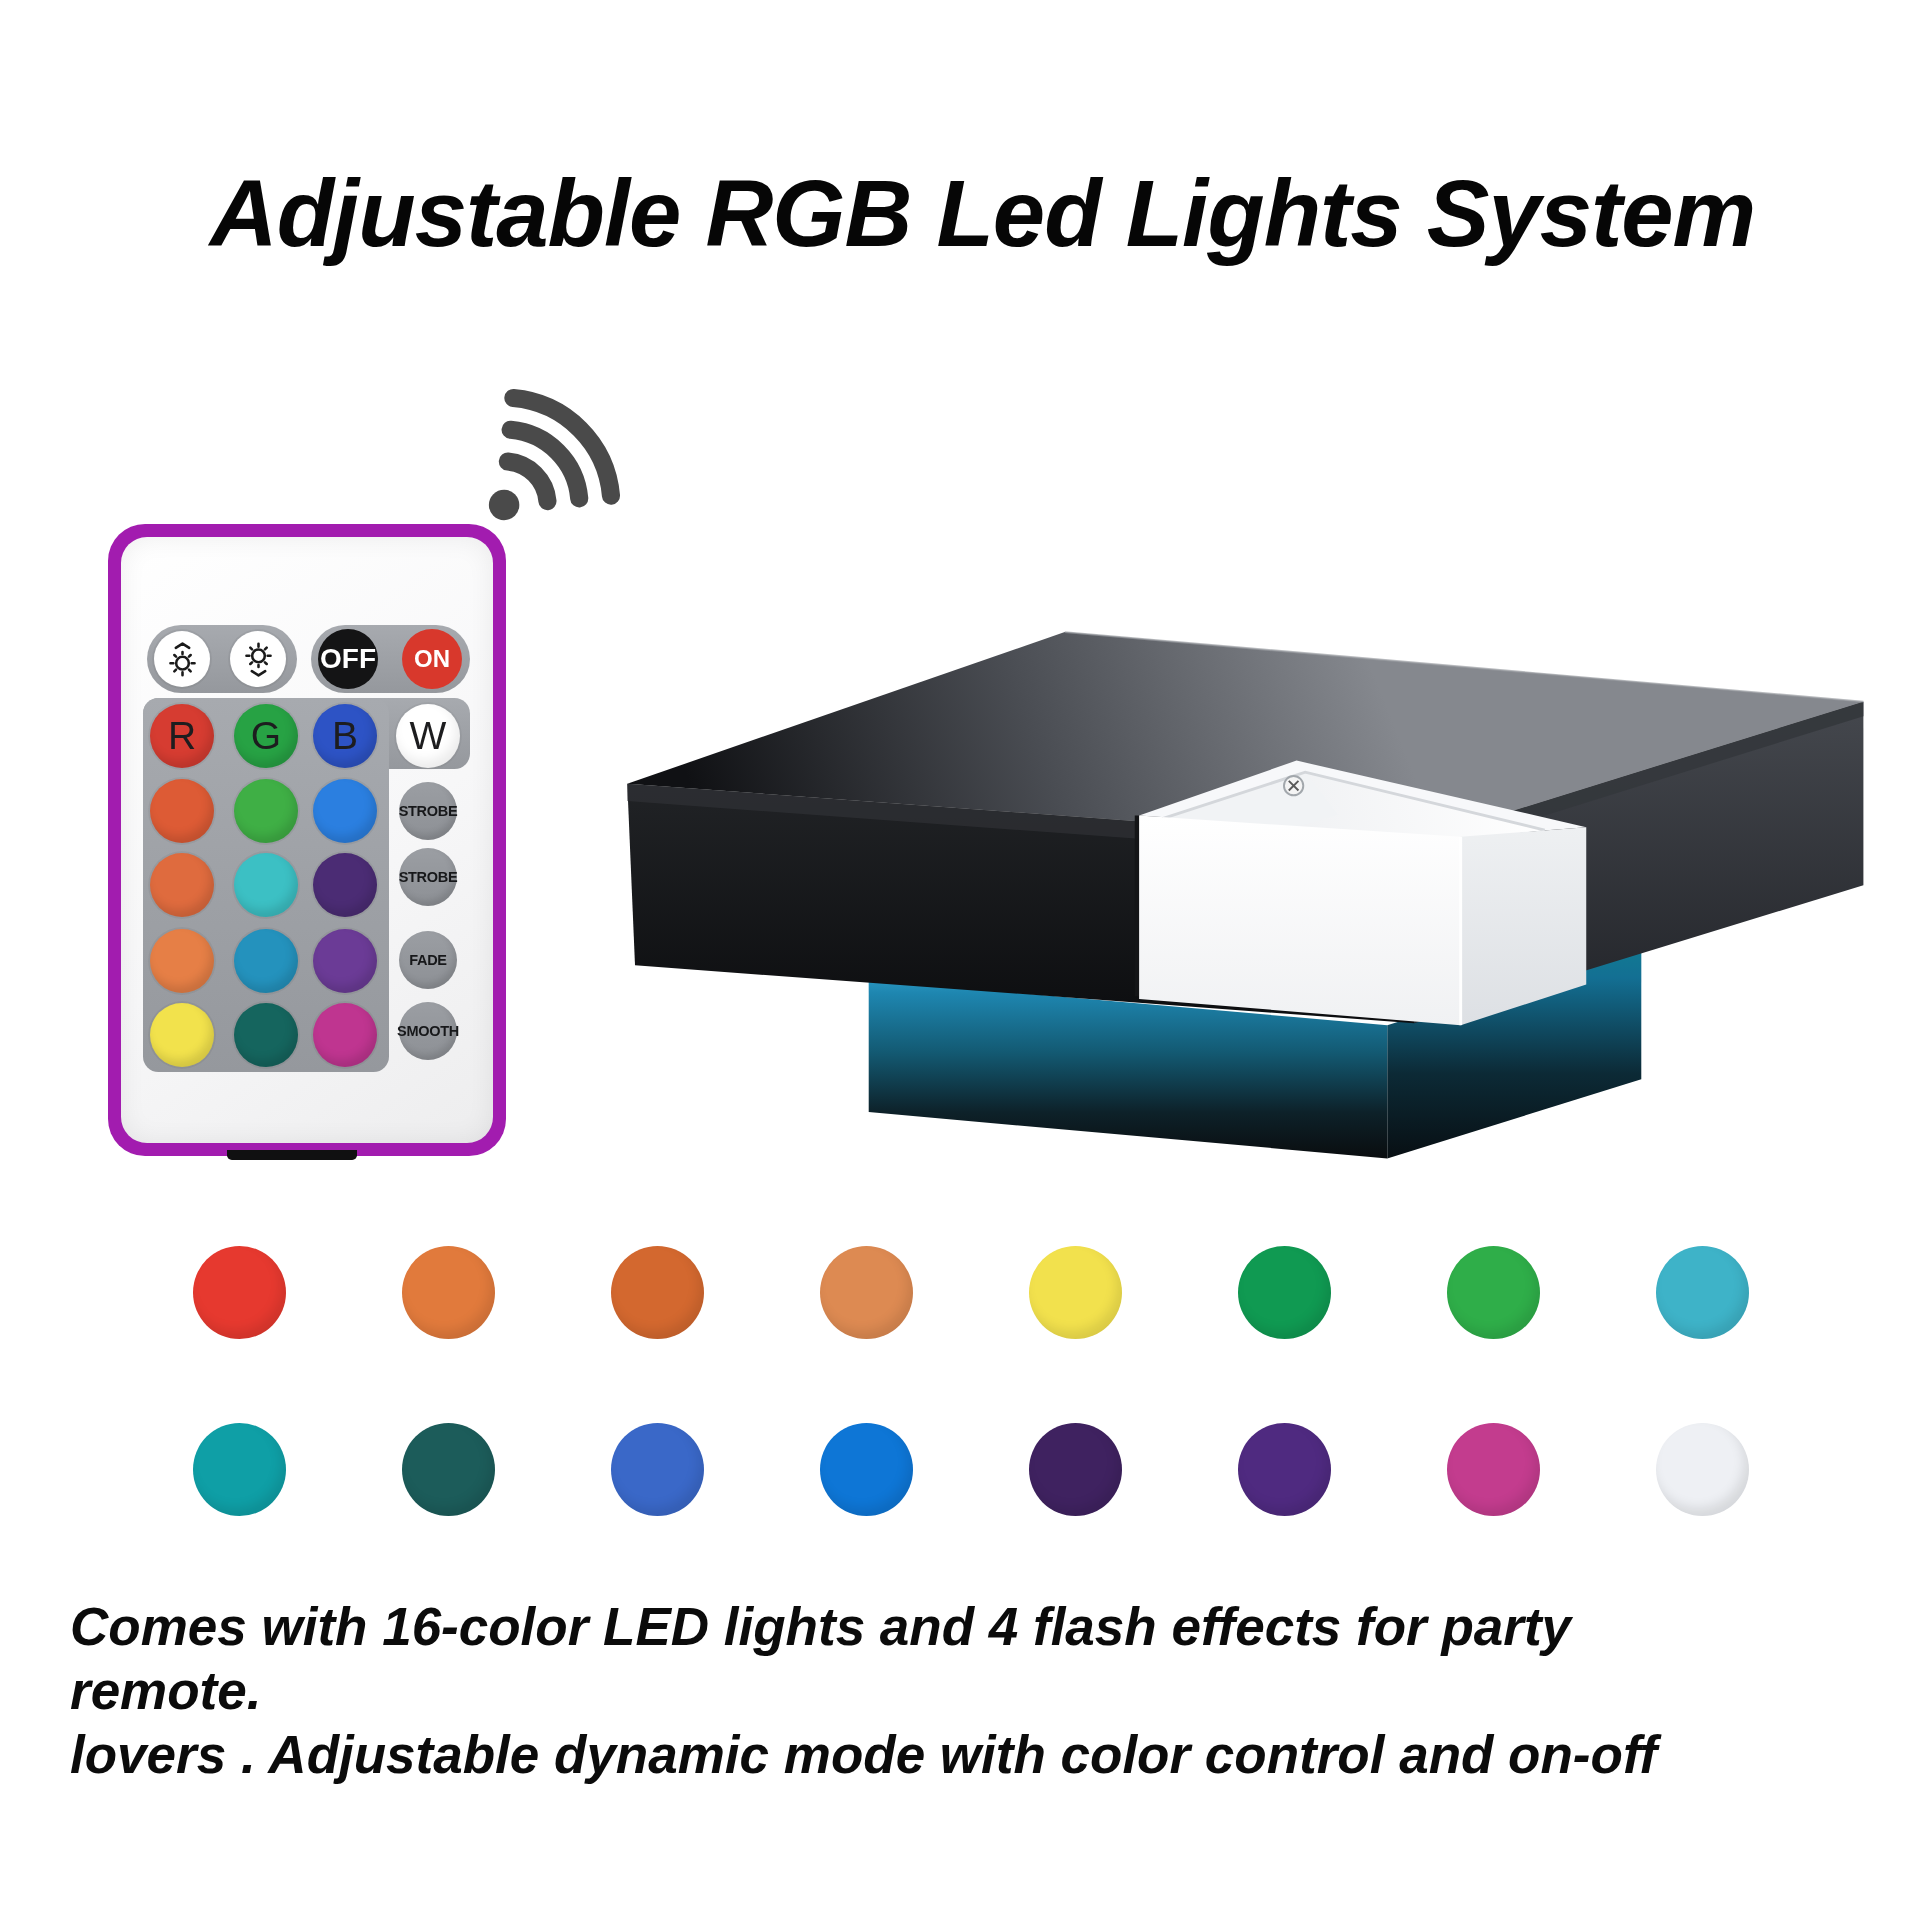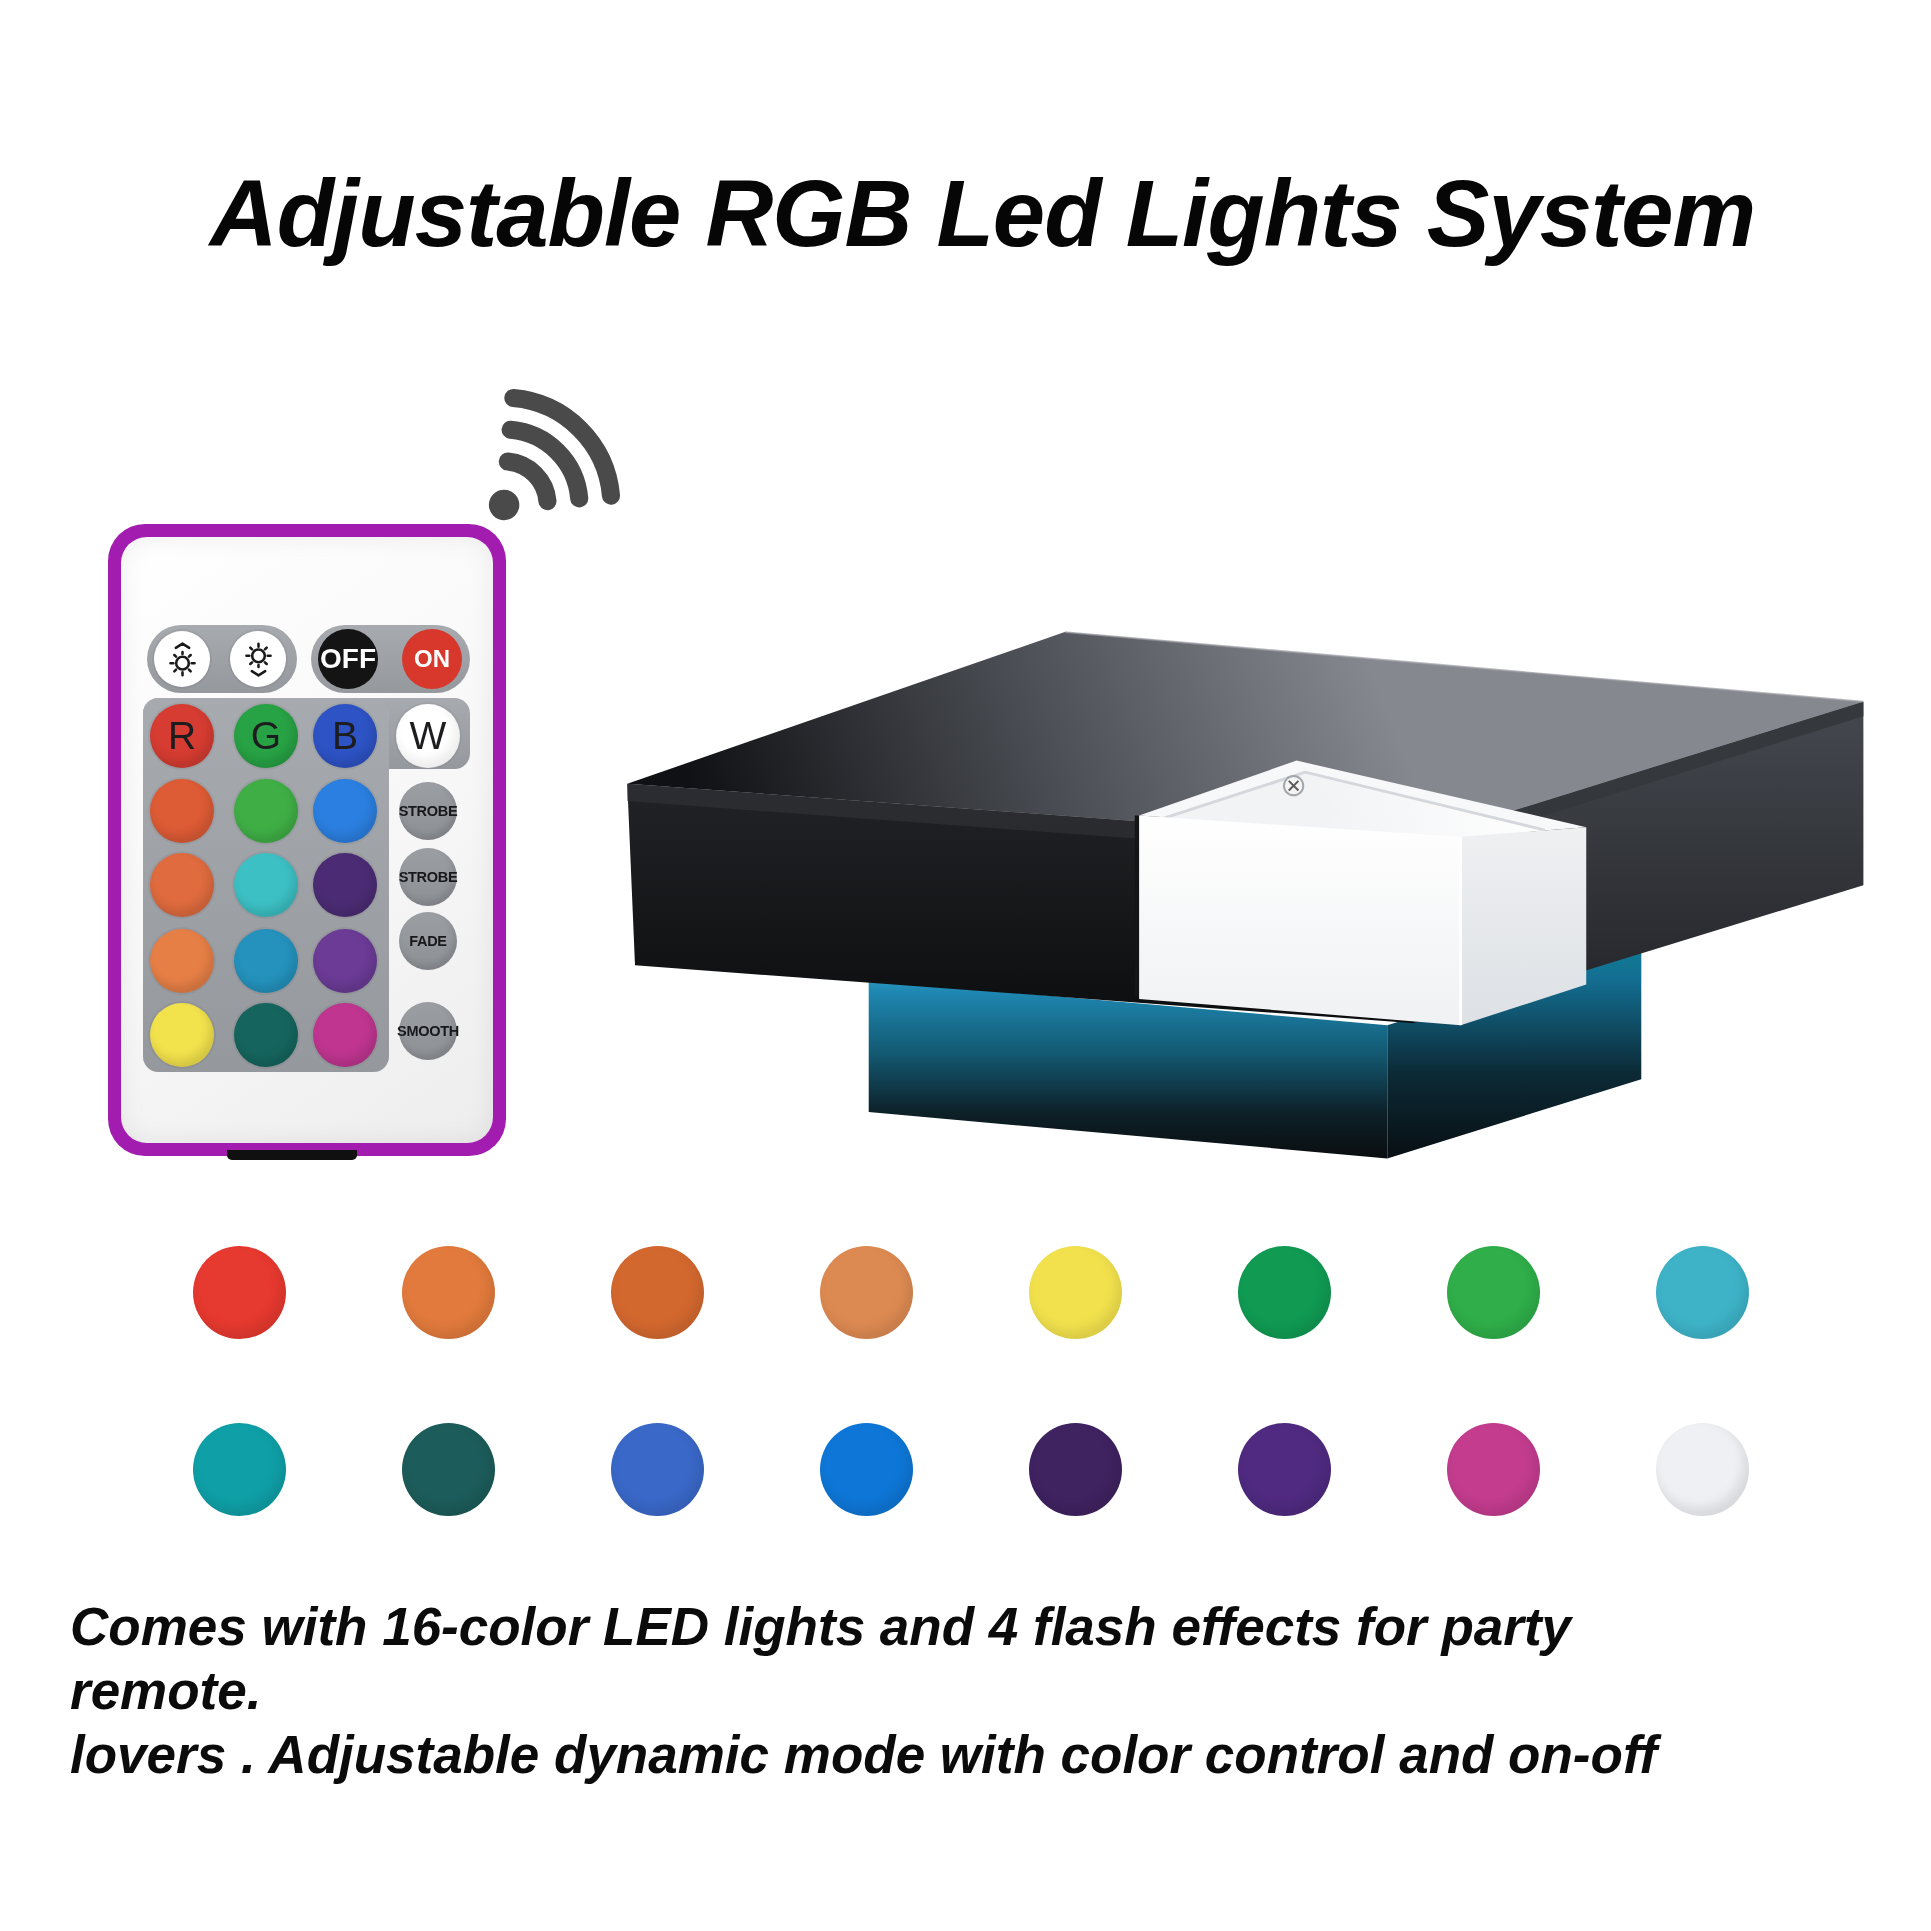--- a/index.html
+++ b/index.html
@@ -112,21 +112,21 @@
         <span class="cbtn" style="left: 126px; top: 255px; width: 64px; height: 64px; background: rgb(63, 175, 69);"></span>
         <span class="cbtn" style="left: 205px; top: 255px; width: 64px; height: 64px; background: rgb(43, 127, 224);"></span>
         <span class="mbtn" style="left: 291px; top: 258px; width: 58px; height: 58px;">STROBE</span>
         <span class="cbtn" style="left: 42px; top: 329px; width: 64px; height: 64px; background: rgb(223, 107, 62);"></span>
         <span class="cbtn" style="left: 126px; top: 329px; width: 64px; height: 64px; background: rgb(60, 192, 196);"></span>
         <span class="cbtn" style="left: 205px; top: 329px; width: 64px; height: 64px; background: rgb(75, 44, 116);"></span>
         <span class="mbtn" style="left: 291px; top: 324px; width: 58px; height: 58px;">STROBE</span>
         <span class="cbtn" style="left: 42px; top: 405px; width: 64px; height: 64px; background: rgb(230, 127, 70);"></span>
         <span class="cbtn" style="left: 126px; top: 405px; width: 64px; height: 64px; background: rgb(36, 146, 189);"></span>
         <span class="cbtn" style="left: 205px; top: 405px; width: 64px; height: 64px; background: rgb(107, 59, 150);"></span>
-        <span class="mbtn" style="left: 291px; top: 388px; width: 58px; height: 58px;">FADE</span>
+        <span class="mbtn" style="left: 291px; top: 407px; width: 58px; height: 58px;">FADE</span>
         <span class="cbtn" style="left: 42px; top: 479px; width: 64px; height: 64px; background: rgb(242, 226, 76);"></span>
         <span class="cbtn" style="left: 126px; top: 479px; width: 64px; height: 64px; background: rgb(21, 101, 94);"></span>
         <span class="cbtn" style="left: 205px; top: 479px; width: 64px; height: 64px; background: rgb(191, 53, 144);"></span>
         <span class="mbtn" style="left: 291px; top: 478px; width: 58px; height: 58px;">SMOOTH</span>
       </div>
   </div>
 
   <svg class="table-svg" width="1352" height="676" viewBox="0 0 1400 700">
     <defs>
       <linearGradient id="gTop" gradientUnits="userSpaceOnUse" x1="800" y1="40" x2="150" y2="300">

